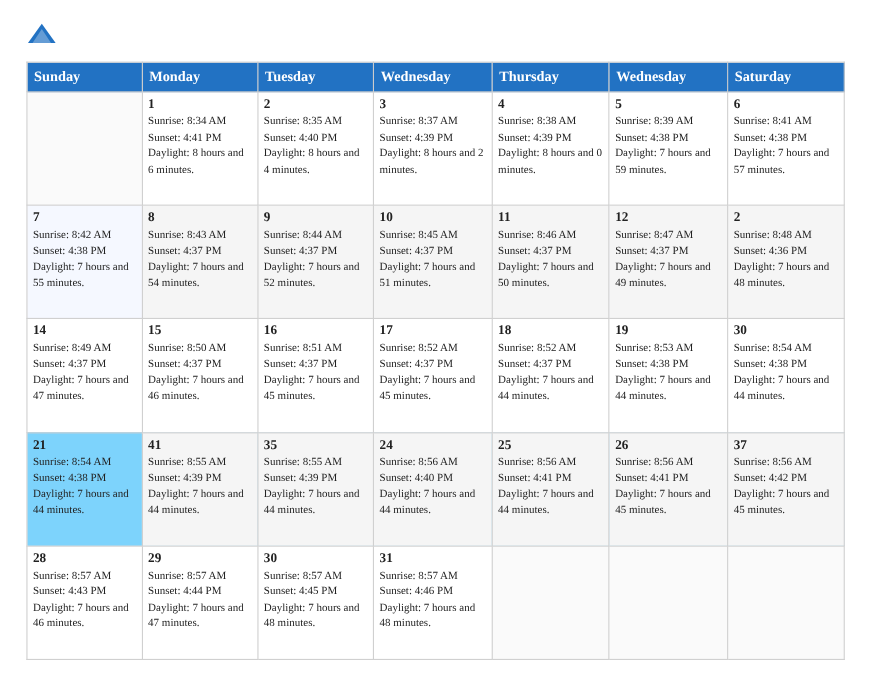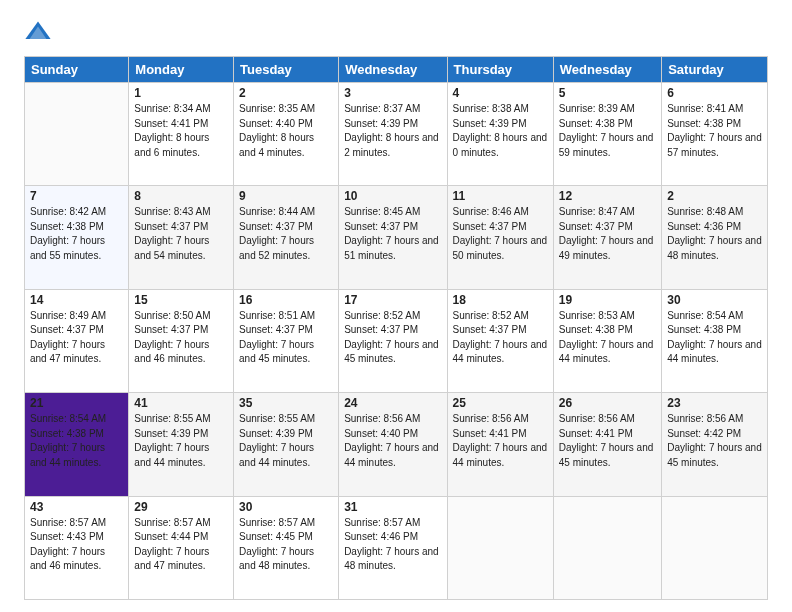--- a/index.html
+++ b/index.html
@@ -56,20 +56,21 @@
       color: #222;
     }
     .location {
       font-size: 15px;
       color: #444;
     }
     .calendar {
       width: 100%;
       border-collapse: collapse;
       flex: 1;
+      font-family: Liberation Serif, serif;
     }
     .calendar th {
       background: #2272c3;
       color: #fff;
       font-size: 13px;
       font-weight: bold;
       padding: 5px 6px;
       text-align: left;
       border: 1px solid #ccc;
     }
@@ -214,21 +215,21 @@
           </td>
           <td>
             <span class="day-number">19</span>
             <div class="day-info">Sunrise: 8:53 AM<br>Sunset: 4:38 PM<br>Daylight: 7 hours and 44 minutes.</div>
           </td>
           <td>
             <span class="day-number">30</span>
             <div class="day-info">Sunrise: 8:54 AM<br>Sunset: 4:38 PM<br>Daylight: 7 hours and 44 minutes.</div>
           </td>
         </tr>
-        <tr style="background: #4c1d95;">
+        <tr style="background: #7dd3fc;">
           <td>
             <span class="day-number">21</span>
             <div class="day-info">Sunrise: 8:54 AM<br>Sunset: 4:38 PM<br>Daylight: 7 hours and 44 minutes.</div>
           </td>
           <td>
             <span class="day-number">41</span>
             <div class="day-info">Sunrise: 8:55 AM<br>Sunset: 4:39 PM<br>Daylight: 7 hours and 44 minutes.</div>
           </td>
           <td>
             <span class="day-number">35</span>
@@ -240,27 +241,27 @@
           </td>
           <td>
             <span class="day-number">25</span>
             <div class="day-info">Sunrise: 8:56 AM<br>Sunset: 4:41 PM<br>Daylight: 7 hours and 44 minutes.</div>
           </td>
           <td>
             <span class="day-number">26</span>
             <div class="day-info">Sunrise: 8:56 AM<br>Sunset: 4:41 PM<br>Daylight: 7 hours and 45 minutes.</div>
           </td>
           <td>
-            <span class="day-number">23</span>
+            <span class="day-number">37</span>
             <div class="day-info">Sunrise: 8:56 AM<br>Sunset: 4:42 PM<br>Daylight: 7 hours and 45 minutes.</div>
           </td>
         </tr>
         <tr>
           <td>
-            <span class="day-number">43</span>
+            <span class="day-number">28</span>
             <div class="day-info">Sunrise: 8:57 AM<br>Sunset: 4:43 PM<br>Daylight: 7 hours and 46 minutes.</div>
           </td>
           <td>
             <span class="day-number">29</span>
             <div class="day-info">Sunrise: 8:57 AM<br>Sunset: 4:44 PM<br>Daylight: 7 hours and 47 minutes.</div>
           </td>
           <td>
             <span class="day-number">30</span>
             <div class="day-info">Sunrise: 8:57 AM<br>Sunset: 4:45 PM<br>Daylight: 7 hours and 48 minutes.</div>
           </td>

